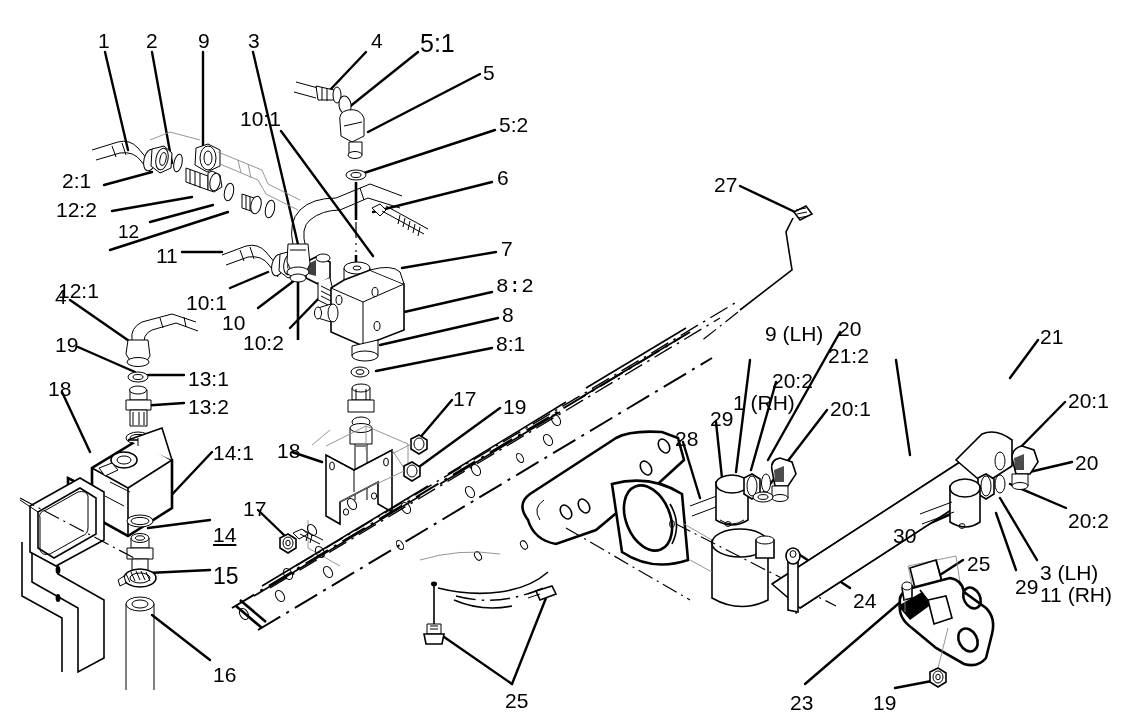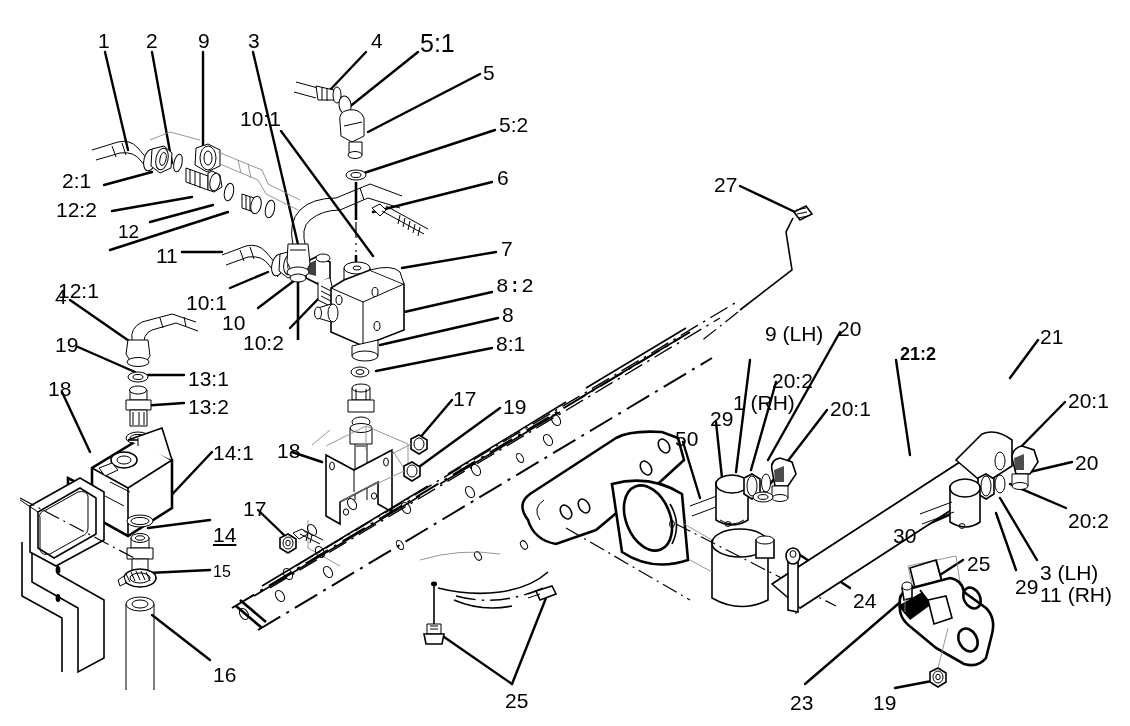--- a/index.html
+++ b/index.html
@@ -623,35 +623,35 @@
       <div class="lbl" style="left: 186px; top: 292px; font-size: 21px;">10:1</div>
       <div class="lbl" style="left: 222px; top: 312px; font-size: 21px;">10</div>
       <div class="lbl" style="left: 243px; top: 332px; font-size: 21px;">10:2</div>
       <div class="lbl" style="left: 55px; top: 286px; font-size: 21px;">4</div>
       <div class="lbl" style="left: 55px; top: 334px; font-size: 21px;">19</div>
       <div class="lbl" style="left: 188px; top: 368px; font-size: 21px;">13:1</div>
       <div class="lbl" style="left: 188px; top: 396px; font-size: 21px;">13:2</div>
       <div class="lbl" style="left: 48px; top: 378px; font-size: 21px;">18</div>
       <div class="lbl" style="left: 213px; top: 442px; font-size: 21px;">14:1</div>
       <div class="lbl" style="left: 213px; top: 524px; font-size: 21px; text-decoration: underline;">14</div>
-      <div class="lbl" style="left: 213px; top: 564px; font-size: 16px;">15</div>
+      <div class="lbl" style="left: 213px; top: 564px; font-size: 23px;">15</div>
       <div class="lbl" style="left: 213px; top: 664px; font-size: 21px;">16</div>
       <div class="lbl" style="left: 243px; top: 498px; font-size: 21px;">17</div>
       <div class="lbl" style="left: 277px; top: 440px; font-size: 21px;">18</div>
       <div class="lbl" style="left: 453px; top: 388px; font-size: 21px;">17</div>
       <div class="lbl" style="left: 503px; top: 396px; font-size: 21px;">19</div>
       <div class="lbl" style="left: 714px; top: 174px; font-size: 21px;">27</div>
-      <div class="lbl" style="left: 675px; top: 428px; font-size: 21px;">50</div>
+      <div class="lbl" style="left: 675px; top: 428px; font-size: 21px;">28</div>
       <div class="lbl" style="left: 710px; top: 408px; font-size: 21px;">29</div>
       <div class="lbl" style="left: 733px; top: 323px; font-size: 21px; margin-left: 32px;">9 (LH)</div>
       <div class="lbl" style="left: 733px; top: 345px; font-size: 21px; margin-top: 47px;">1 (RH)</div>
       <div class="lbl" style="left: 772px; top: 370px; font-size: 21px;">20:2</div>
       <div class="lbl" style="left: 838px; top: 318px; font-size: 21px;">20</div>
       <div class="lbl" style="left: 830px; top: 398px; font-size: 21px;">20:1</div>
-      <div class="lbl" style="left: 900px; top: 345px; font-size: 18px; font-weight: bold;">21:2</div>
+      <div class="lbl" style="left: 828px; top: 345px; font-size: 21px;">21:2</div>
       <div class="lbl" style="left: 1040px; top: 326px; font-size: 21px;">21</div>
       <div class="lbl" style="left: 1068px; top: 390px; font-size: 21px;">20:1</div>
       <div class="lbl" style="left: 1075px; top: 452px; font-size: 21px;">20</div>
       <div class="lbl" style="left: 1068px; top: 510px; font-size: 21px;">20:2</div>
       <div class="lbl" style="left: 893px; top: 525px; font-size: 21px;">30</div>
       <div class="lbl" style="left: 967px; top: 553px; font-size: 21px;">25</div>
       <div class="lbl" style="left: 1015px; top: 576px; font-size: 21px;">29</div>
       <div class="lbl" style="left: 1040px; top: 562px; font-size: 21px;">3 (LH)</div>
       <div class="lbl" style="left: 1040px; top: 584px; font-size: 21px;">11 (RH)</div>
       <div class="lbl" style="left: 853px; top: 590px; font-size: 21px;">24</div>

